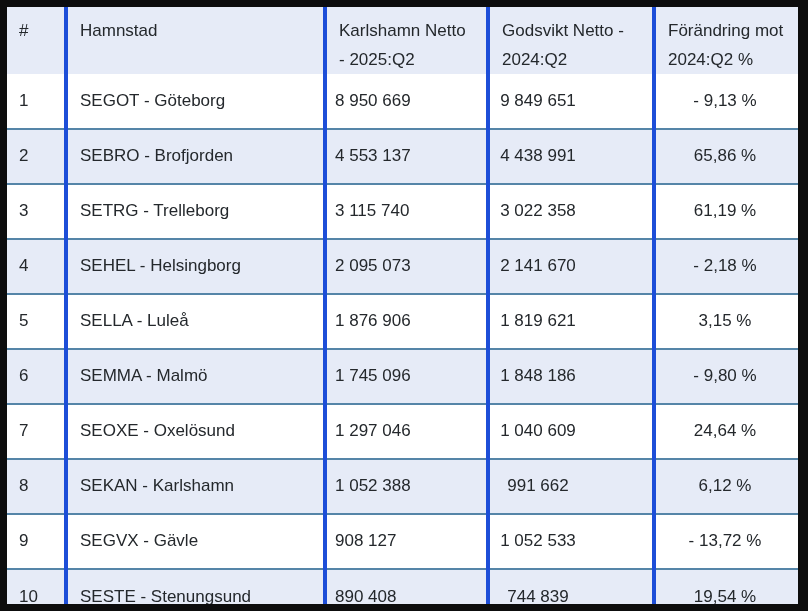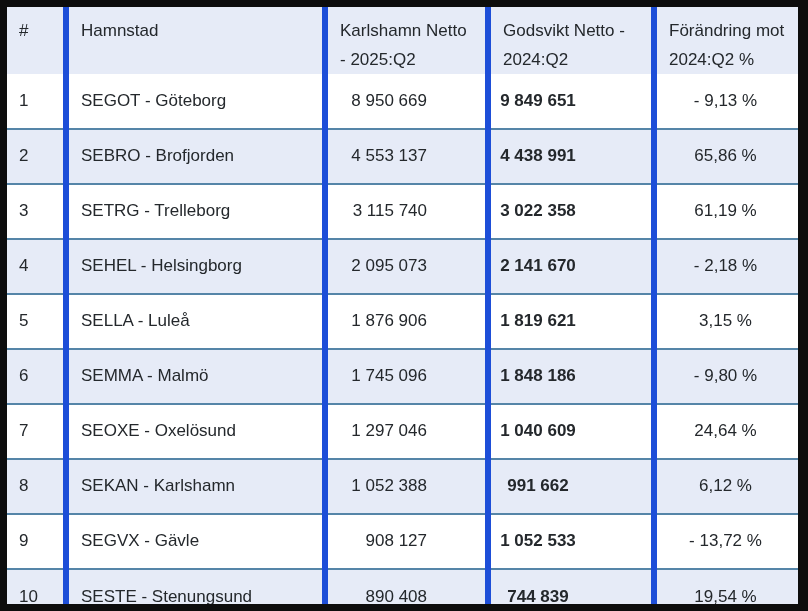--- a/index.html
+++ b/index.html
@@ -25,21 +25,21 @@
   table.ports {
     border-collapse: collapse;
     table-layout: fixed;
     width: 791px;
     color: #24282c;
     font-size: 17px;
   }
   
   th + th,
   td + td {
-    border-left: 6px solid #1d4ed8;
+    border-left: 4px solid #1d4ed8;
   }
   
   tbody tr + tr td {
     border-top: 2px solid #5585a8;
   }
   thead th {
     background: #e6ebf7;
     font-weight: 400;
     text-align: left;
     vertical-align: top;
@@ -53,22 +53,22 @@
     height: 55px;
     vertical-align: middle;
     padding: 0 12px;
     background: #ffffff;
     line-height: 1.2;
   }
   tbody tr:nth-child(even) td {
     background: #e6ebf7;
   }
   
-  td.col-v2025 { text-align: right; padding-right: 58px; padding-left: 8px; }
-  td.col-v2024 { text-align: center; padding-right: 70px; padding-left: 4px; font-weight: bold; }
+  td.col-v2025 { text-align: left; padding-right: 58px; padding-left: 8px; }
+  td.col-v2024 { text-align: center; padding-right: 70px; padding-left: 4px; }
   td.col-change { text-align: center; padding-right: 8px; padding-left: 4px; margin-top: 36px; }
   td.col-num { padding-left: 12px; }
 </style>
 </head>
 <body>
 
 <div class="frame">
   <table class="ports">
     <colgroup>
       <col style="width:59px">

